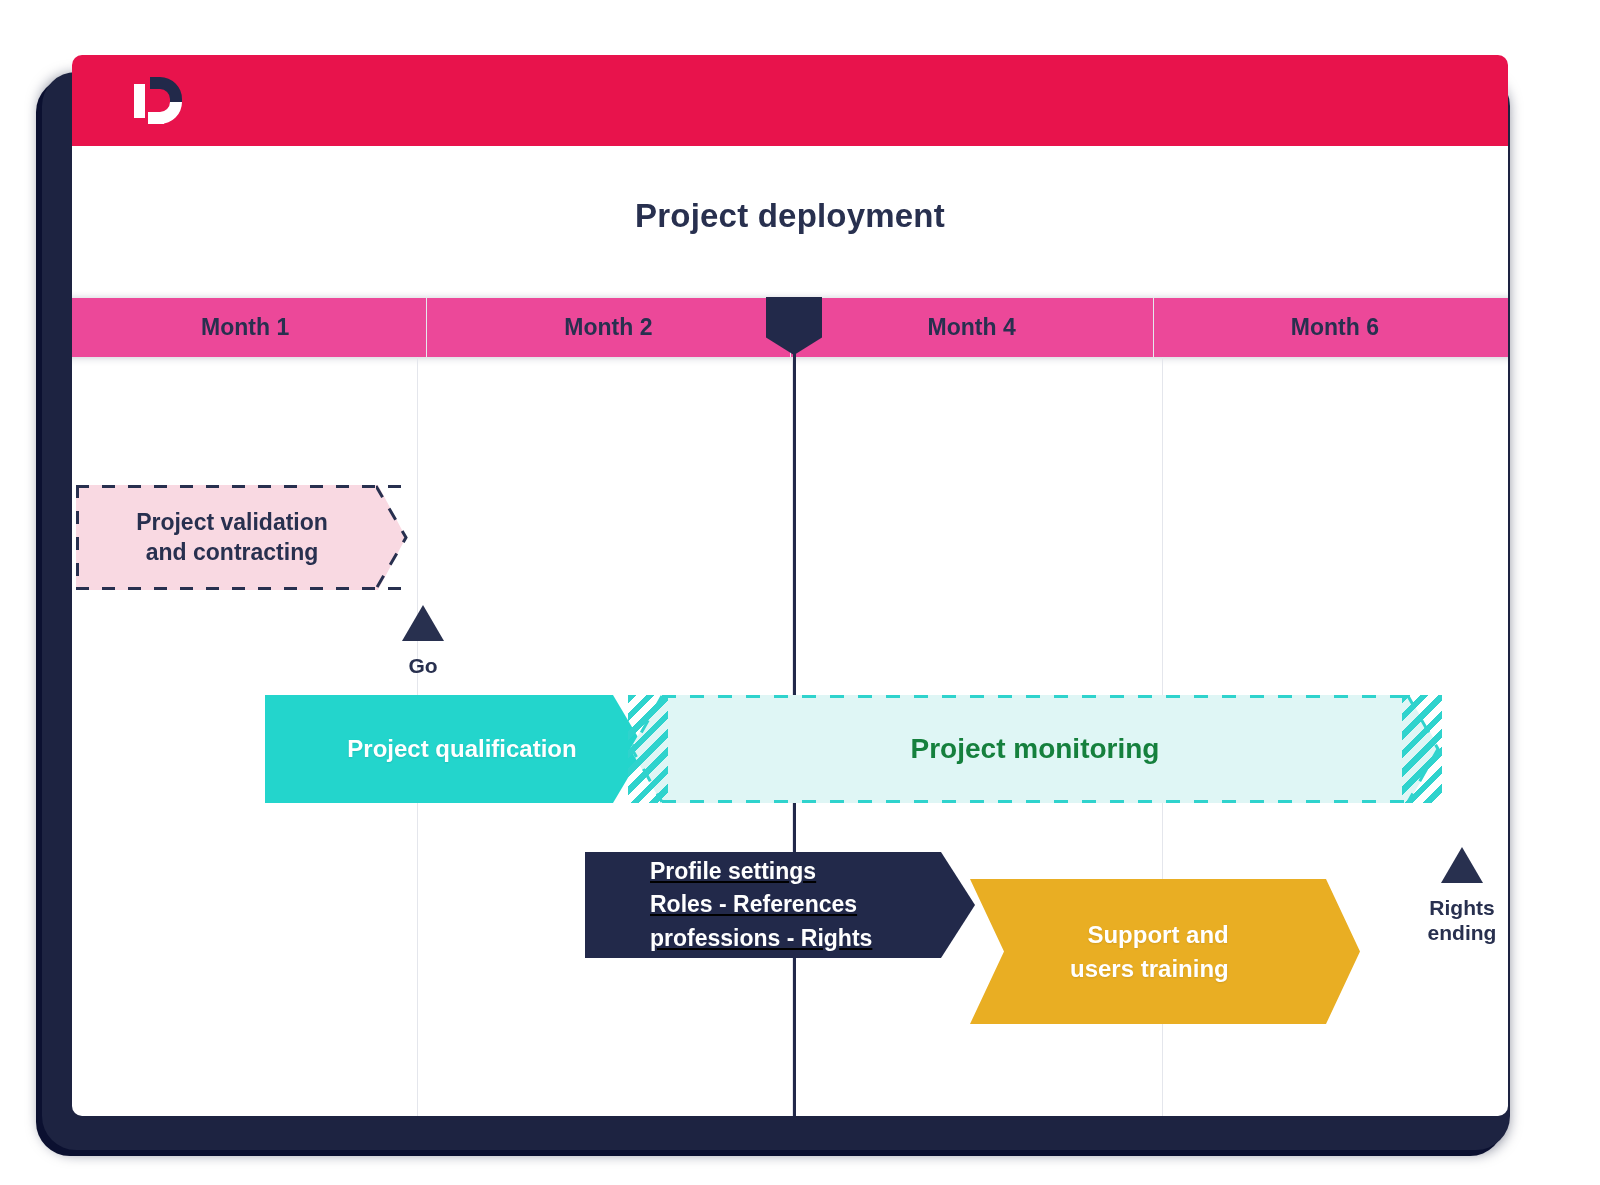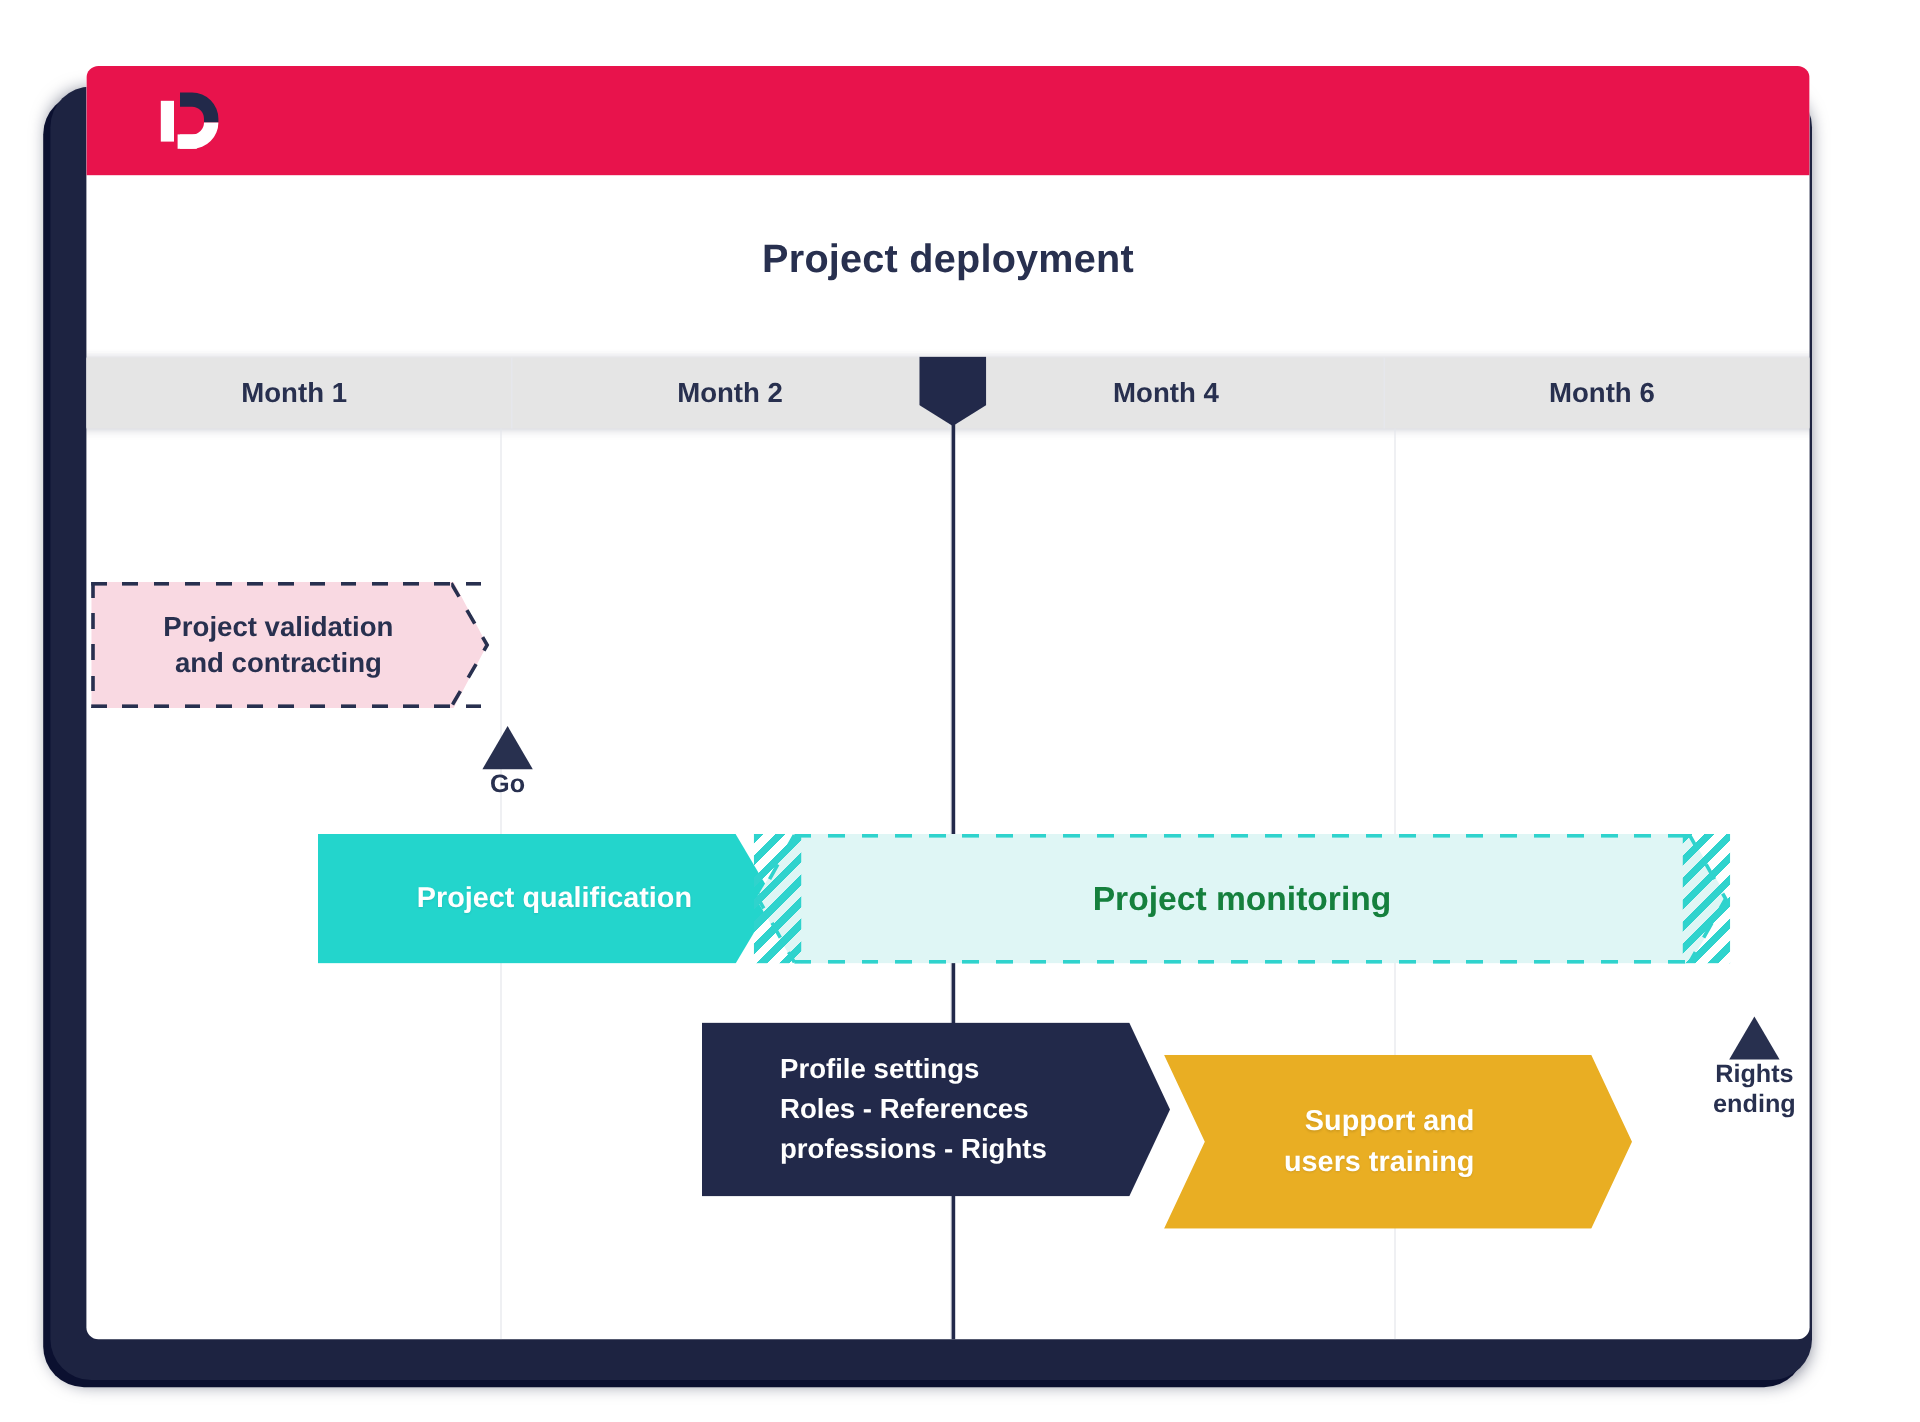--- a/index.html
+++ b/index.html
@@ -49,21 +49,21 @@
     position: absolute; left: 0; top: 142px;
     width: 100%; text-align: center;
     font-size: 33px; font-weight: 700;
     color: #28304f; letter-spacing: .2px;
   }
 
   
   .months {
     position: absolute; left: -8px; top: 243px;
     width: 1452px; height: 59px;
-    background: #e5e5e5;
+    background: #ec4899;
     box-shadow: 0 2px 7px rgba(40,48,79,.17), 0 -2px 6px rgba(40,48,79,.09);
     display: flex;
   }
   .month-cell {
     flex: 1 1 0;
     display: flex; align-items: center; justify-content: center;
     font-size: 23px; font-weight: 700; color: #28304f;
     border-right: 1px solid #e6e8ee;
   }
   .month-cell:last-child { border-right: none; }
@@ -163,21 +163,21 @@
     background: repeating-linear-gradient(135deg,#2fd3cd 0 6px, transparent 6px 13px);
     -webkit-mask: linear-gradient(#000,#000);
   }
   .bar-monitoring .bar-label {
     position: relative; z-index: 2; width: 100%; text-align: center;
     font-size: 28px; color: #15803d;
   }
 
   
   .bar-profile {
-    left: 513px; top: 495px; width: 390px; height: 145px;
+    left: 513px; top: 495px; width: 390px; height: 106px; text-decoration: underline;
   }
   .bar-profile .shape {
     position: absolute; inset: 0;
     background: #22294a;
     clip-path: polygon(0 0, calc(100% - 34px) 0, 100% 50%, calc(100% - 34px) 100%, 0 100%);
   }
   .bar-profile .bar-label {
     position: relative; z-index: 2;
     padding-left: 65px; font-size: 23px; color: #ffffff;
     line-height: 1.45;
@@ -200,21 +200,21 @@
 
   
   .milestone { position: absolute; text-align: center; }
   .milestone .tri {
     width: 0; height: 0; margin: 0 auto;
     border-left: 21px solid transparent;
     border-right: 21px solid transparent;
     border-bottom: 36px solid #28304f;
   }
   .milestone .ms-label {
-    margin-top: 0;
+    margin-top: 12px;
     font-size: 21px; font-weight: 700; color: #28304f;
     line-height: 1.2; white-space: pre-line;
   }
   .ms-go { left: 306px; top: 248px; width: 90px; }
   .ms-end { left: 1330px; top: 490px; width: 120px; }
 </style>
 </head>
 <body>
 
 <div id="stage">

